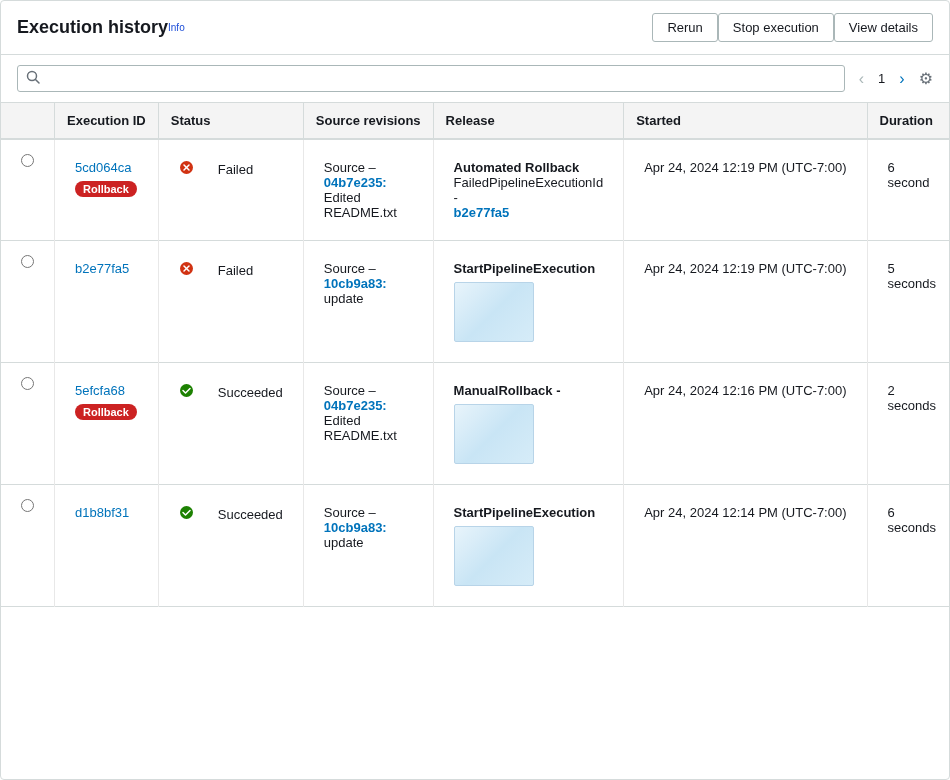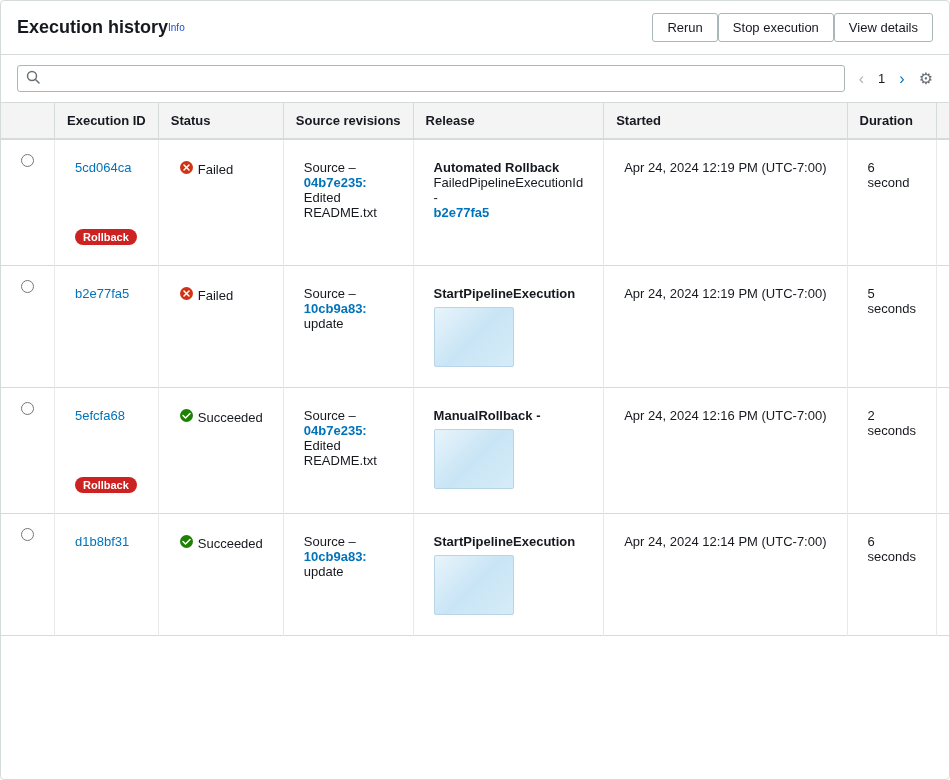--- a/index.html
+++ b/index.html
@@ -149,27 +149,26 @@
       margin-bottom: 6px;
       cursor: pointer;
     }
     .badge {
       display: inline-block;
       padding: 2px 8px;
       border-radius: 10px;
       font-size: 11px;
       font-weight: 600;
       color: #fff;
-      margin-top: 48px;
     }
     .badge-rollback { background: #cc2222; }
     .status-cell {
       display: flex;
       align-items: center;
-      gap: 4px;
+      gap: 24px;
       white-space: nowrap;
     }
     .status-icon-failed { color: #d13212; font-size: 15px; }
     .status-icon-success { color: #1d8102; font-size: 15px; }
     .source-link {
       color: #0073bb;
       text-decoration: none;
       cursor: pointer;
       font-weight: bold;
     }

